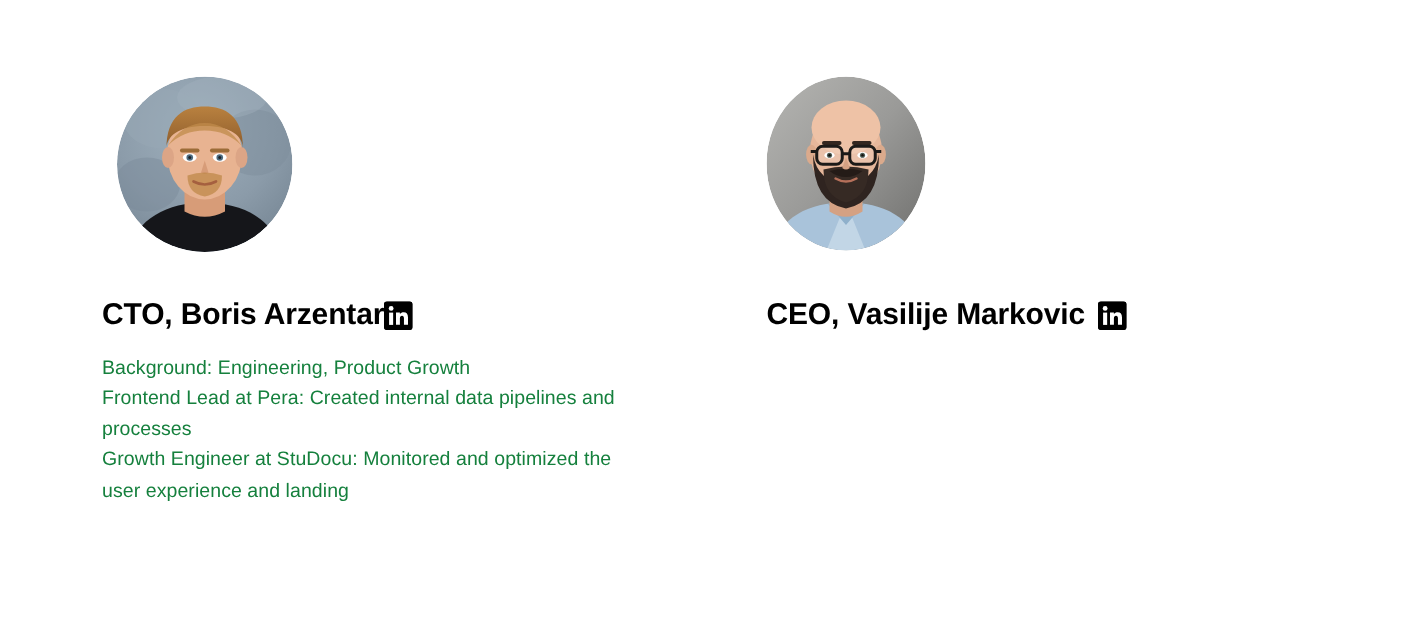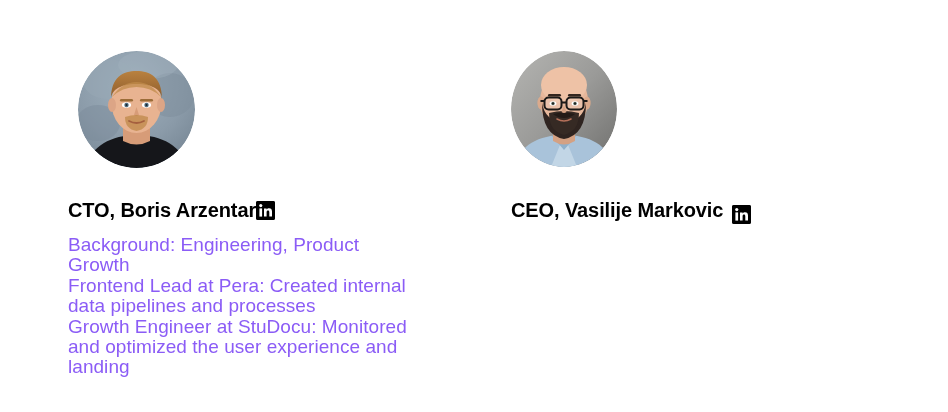--- a/index.html
+++ b/index.html
@@ -52,21 +52,21 @@
   
   .name-row {
     position: absolute;
     top: 196px;
     left: 0;
     display: flex;
     align-items: center;
     gap: 0;
     height: 28px;
   }
-  .member-right .name-row { gap: 9px; align-items: flex-end; }
+  .member-right .name-row { gap: 9px; }
 
   .name-text {
     font-size: 20px;
     font-weight: 700;
     color: #000000;
     letter-spacing: -0.1px;
     line-height: 28px;
     white-space: nowrap;
   }
 
@@ -79,23 +79,23 @@
     flex: none;
   }
   .li-icon svg { display: block; width: 19px; height: 19px; }
 
   
   .bio {
     position: absolute;
     top: 235px;
     left: 0;
     width: 345px;
-    font-size: 19px;
+    font-size: 13px;
     line-height: 20.4px;
-    color: #8b5cf6;
+    color: #15803d;
     letter-spacing: 0.05px;
     white-space: pre-line;
   }
   .member-right .bio { width: 345px; }
 </style>
 </head>
 <body>
 
 <div class="team-grid">
 

